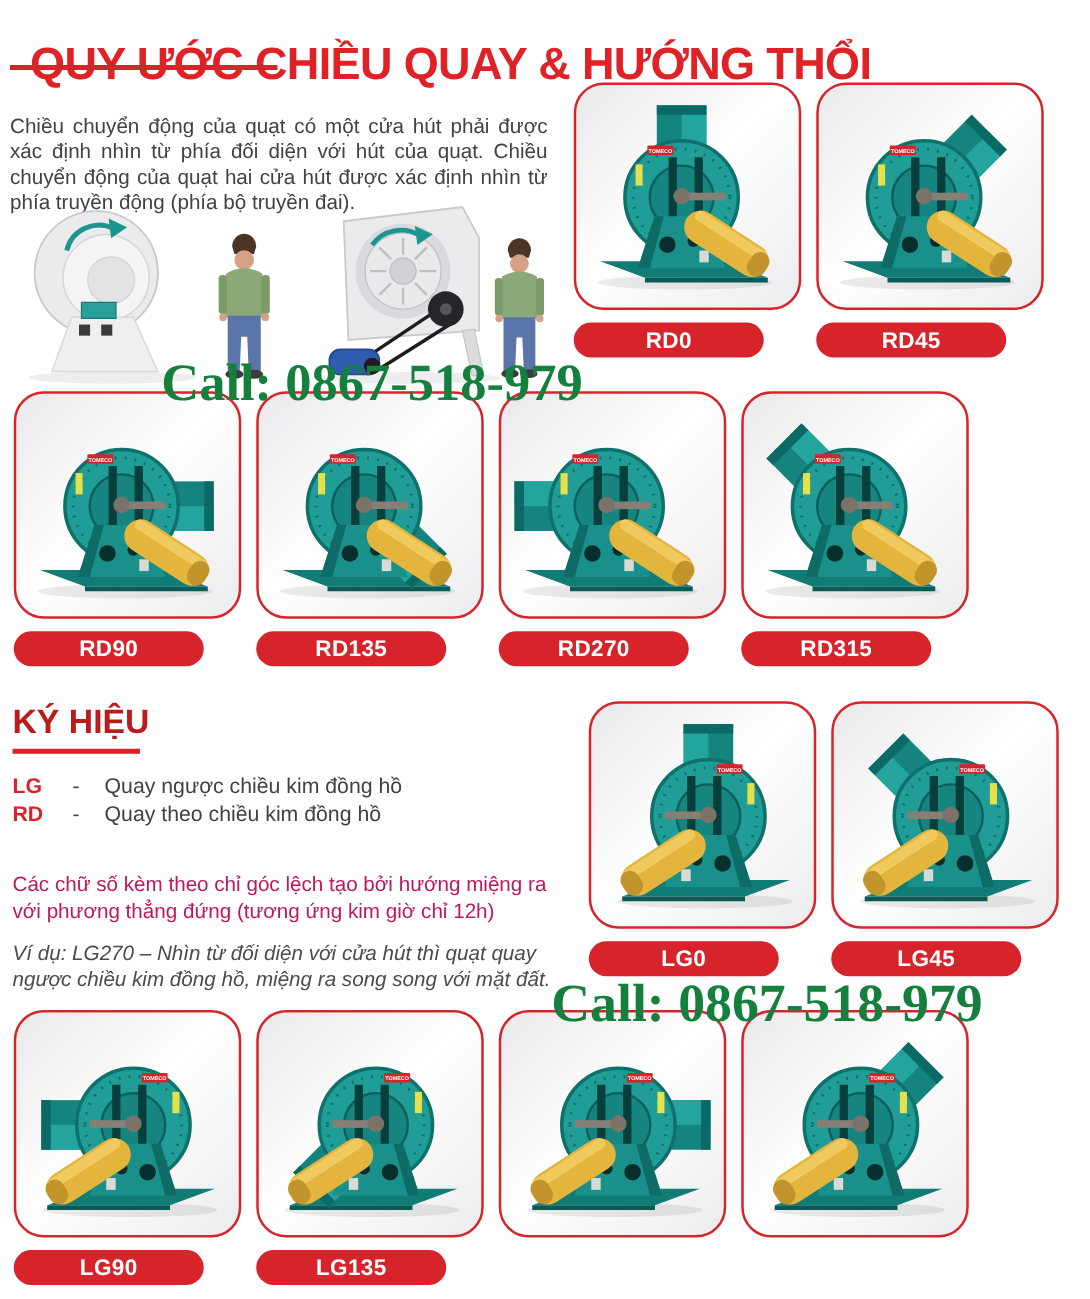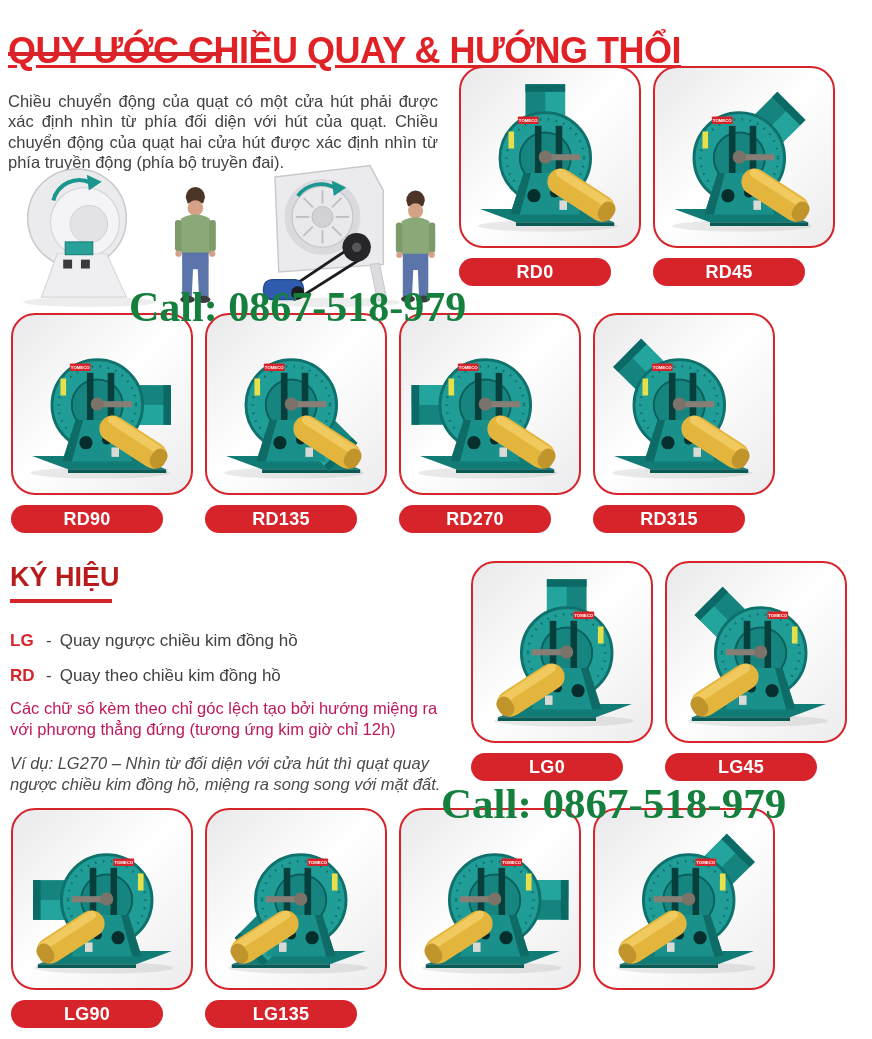--- a/index.html
+++ b/index.html
@@ -5,40 +5,40 @@
   html,body{margin:0;padding:0;}
   body{
     width:872px;height:1039px;background:#ffffff;position:relative;overflow:hidden;
     font-family:"Liberation Sans","DejaVu Sans",sans-serif;
     -webkit-font-smoothing:antialiased;
   }
   .page{position:relative;width:872px;height:1039px;}
 
   
   .title{
-    position:absolute;left:8px;top:6px;width:760px;
-    font-size:36px;font-weight:800;letter-spacing:-0.5px;color:#e02227;line-height:1.15;text-decoration:underline;
+    position:absolute;left:24px;top:6px;width:760px;
+    font-size:36px;font-weight:800;letter-spacing:-0.5px;color:#e02227;line-height:1.15;
   }
   .title-underline{position:absolute;left:8px;top:52px;width:214px;height:4px;background:#d7242b;}
 
   
   .intro{
     position:absolute;left:8px;top:74px;width:430px;
     font-size:16.5px;line-height:20.5px;color:#414043;text-align:justify;
   }
 
   
   .illustrations{position:absolute;left:6px;top:158px;width:438px;height:152px;display:flex;gap:6px;}
   .illustrations svg{display:block;}
 
   
   .symbols-heading{position:absolute;left:10px;top:562px;font-size:27px;font-weight:800;color:#b91c1c;}
   .symbols-underline{position:absolute;left:10px;top:599px;width:102px;height:3.5px;background:#d7242b;}
   .legend{position:absolute;left:10px;top:617px;width:430px;font-size:17px;color:#414043;}
-  .legend-row{display:flex;gap:8px;line-height:23px;margin-top:12px;}
+  .legend-row{display:flex;gap:20px;line-height:23px;}
   .legend-code{color:#d7242b;font-weight:800;width:28px;}
   .legend-sep{color:#414043;}
   .symbols-note{position:absolute;left:10px;top:681px;width:430px;font-size:16.5px;line-height:21px;color:#be185d;}
   .symbols-example{position:absolute;left:10px;top:736px;width:434px;font-size:16.5px;line-height:21px;color:#4b4b4d;font-style:italic;}
 
   
   .cards{position:absolute;display:flex;gap:42px;}
   .cards-rd-top{left:459px;top:66px;}
   .cards-rd-row{left:11px;top:313px;}
   .cards-lg-top{left:459px;top:561px;padding-left:12px;}

